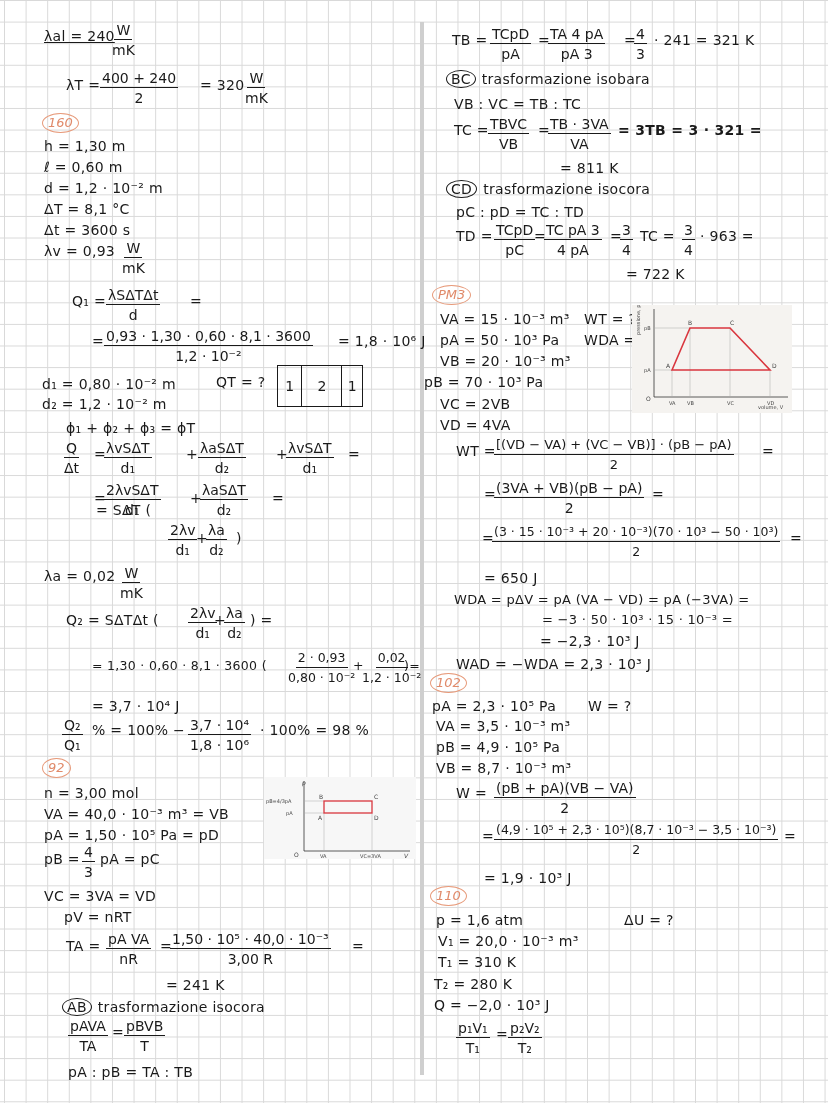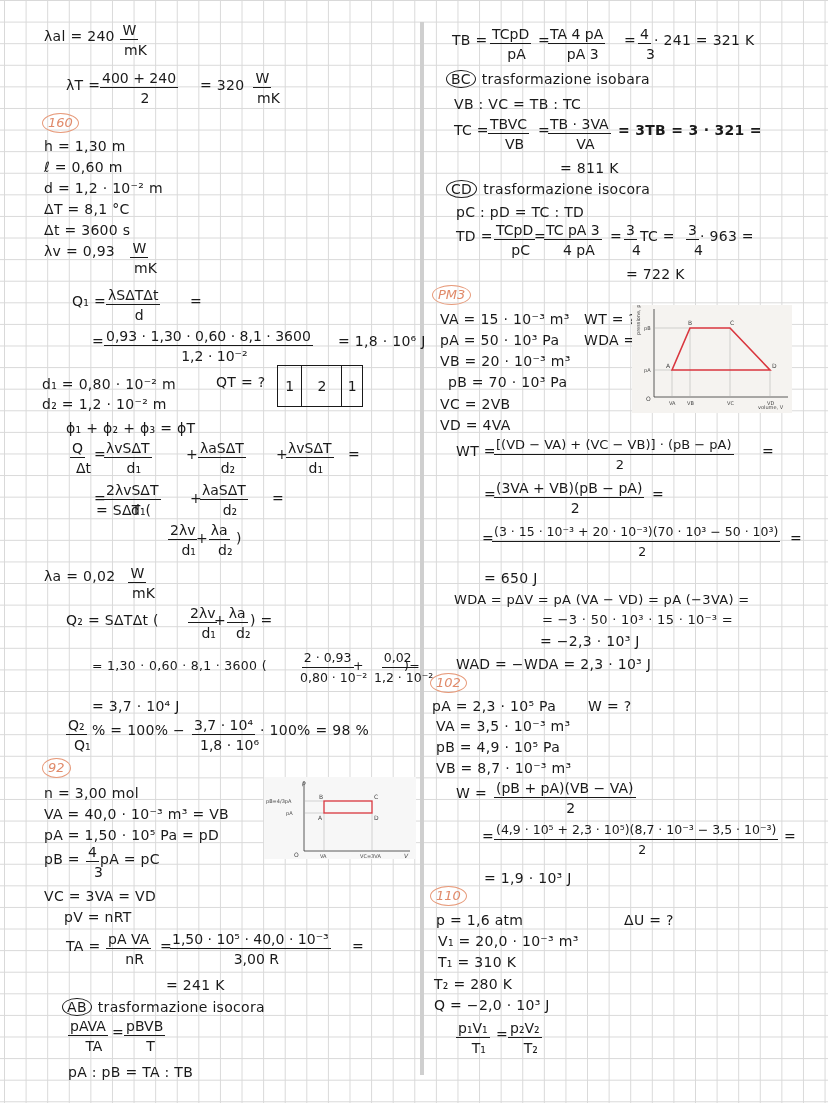--- a/index.html
+++ b/index.html
@@ -11,35 +11,35 @@
       linear-gradient(to bottom,#d9d9d9 1px,transparent 1px);
     background-size:21.6px 21.6px;
     background-position:4px 0px;
     font-family:"DejaVu Sans",sans-serif;
     color:#1a1a1a;
   }
   .divider{position:absolute;left:420px;top:22px;width:4px;height:1053px;background:#cfcfcf;}
   .ln{position:absolute;white-space:nowrap;font-size:14px;line-height:16px;letter-spacing:0.3px;}
   .frac{position:absolute;display:inline-flex;flex-direction:column;align-items:center;font-size:14px;line-height:16px;white-space:nowrap;}
   .frac .num{border-bottom:1.4px solid #1a1a1a;padding:0 2px 1px 2px;}
-  .frac .den{padding-top:2px;padding-left:12px;}
+  .frac .den{padding-top:2px;}
   .badge{position:absolute;border:1.5px solid #e79a7a;color:#e08a6a;border-radius:50%;font-size:13px;padding:1px 5px;line-height:16px;font-style:italic;}
   .cbadge{display:inline-block;border:1.5px solid #1a1a1a;border-radius:50%;padding:0 4px;margin-right:6px;}
   .box3{position:absolute;left:277px;top:365px;width:84px;height:40px;border:1.5px solid #1a1a1a;display:flex;}
   .box3 div{display:flex;align-items:center;justify-content:center;font-size:14px;border-right:1.5px solid #1a1a1a;}
   .box3 div:last-child{border-right:none;}
   .graph{position:absolute;background:#f7f7f7;}
   .graph svg{display:block;}
 </style>
 </head>
 <body>
 
 <div class="divider"></div>
 
-<div class="ln" style="left:44px;top:28px;">λal = 240</div>
+<div class="ln" style="left:44px;top:28px;text-decoration:underline;">λal = 240</div>
 <div class="frac" style="left:112px;top:22px;">
     <span class="num">W</span>
     <span class="den">mK</span>
   </div>
 
 <div class="ln" style="left:66px;top:77px;">λT =</div>
 <div class="frac" style="left:100px;top:70px;">
     <span class="num">400 + 240</span>
     <span class="den">2</span>
   </div>
@@ -288,21 +288,21 @@
     <span class="num">3</span>
     <span class="den">4</span>
   </div>
 <div class="ln" style="left:700px;top:228px;">· 963 =</div>
 <div class="ln" style="left:626px;top:266px;">= 722 K</div>
 
 <div class="badge" style="left:432px;top:285px;">PM3</div>
 <div class="ln" style="left:440px;top:311px;">VA = 15 · 10⁻³ m³</div>
 <div class="ln" style="left:440px;top:332px;">pA = 50 · 10³ Pa</div>
 <div class="ln" style="left:440px;top:353px;">VB = 20 · 10⁻³ m³</div>
-<div class="ln" style="left:448px;top:374px;text-align:right;">pB = 70 · 10³ Pa</div>
+<div class="ln" style="left:424px;top:374px;text-align:right;">pB = 70 · 10³ Pa</div>
 <div class="ln" style="left:440px;top:396px;">VC = 2VB</div>
 <div class="ln" style="left:440px;top:417px;">VD = 4VA</div>
 <div class="ln" style="left:584px;top:311px;">WT = ?</div>
 <div class="ln" style="left:584px;top:332px;">WDA = ?</div>
 
 <div class="graph" style="left:632px;top:305px;width:160px;height:108px;background:#f5f3f0;">
   <svg width="160" height="108" viewBox="0 0 160 108">
     <line x1="22" y1="92" x2="156" y2="92" stroke="#333" stroke-width="0.8"></line>
     <line x1="22" y1="92" x2="22" y2="4" stroke="#333" stroke-width="0.8"></line>
     <line x1="22" y1="23" x2="58" y2="23" stroke="#aaa" stroke-width="0.5"></line>

